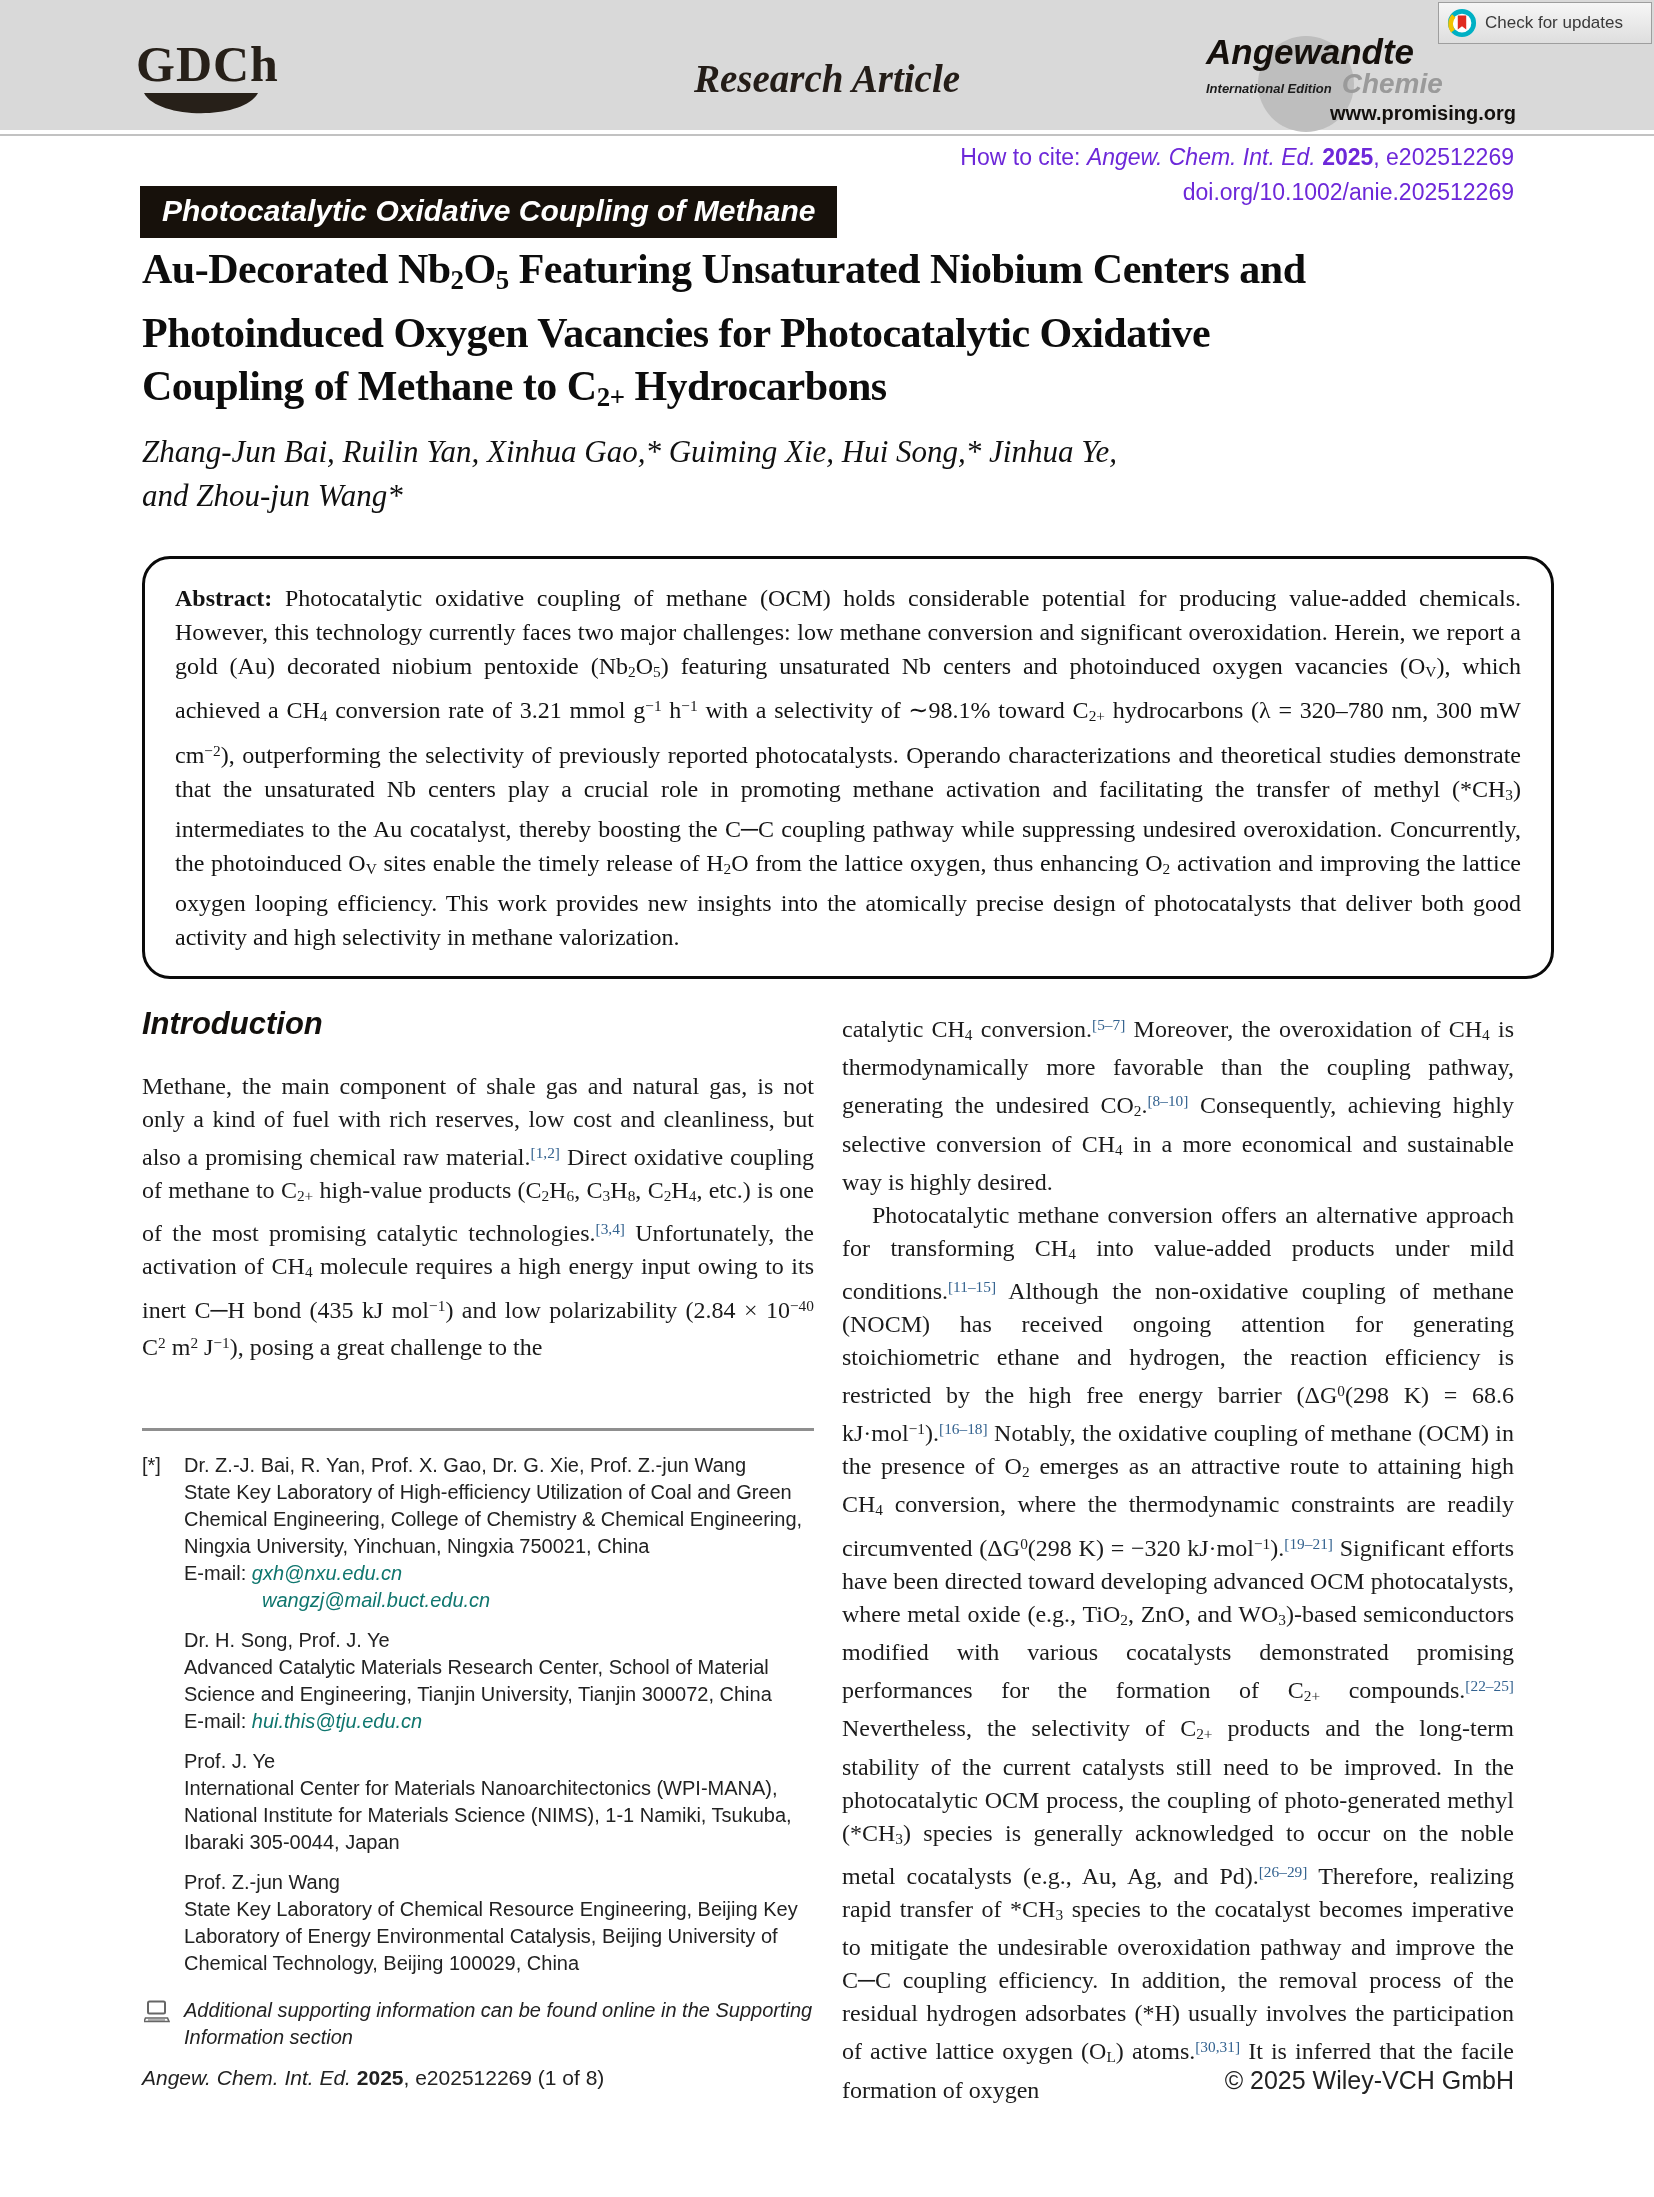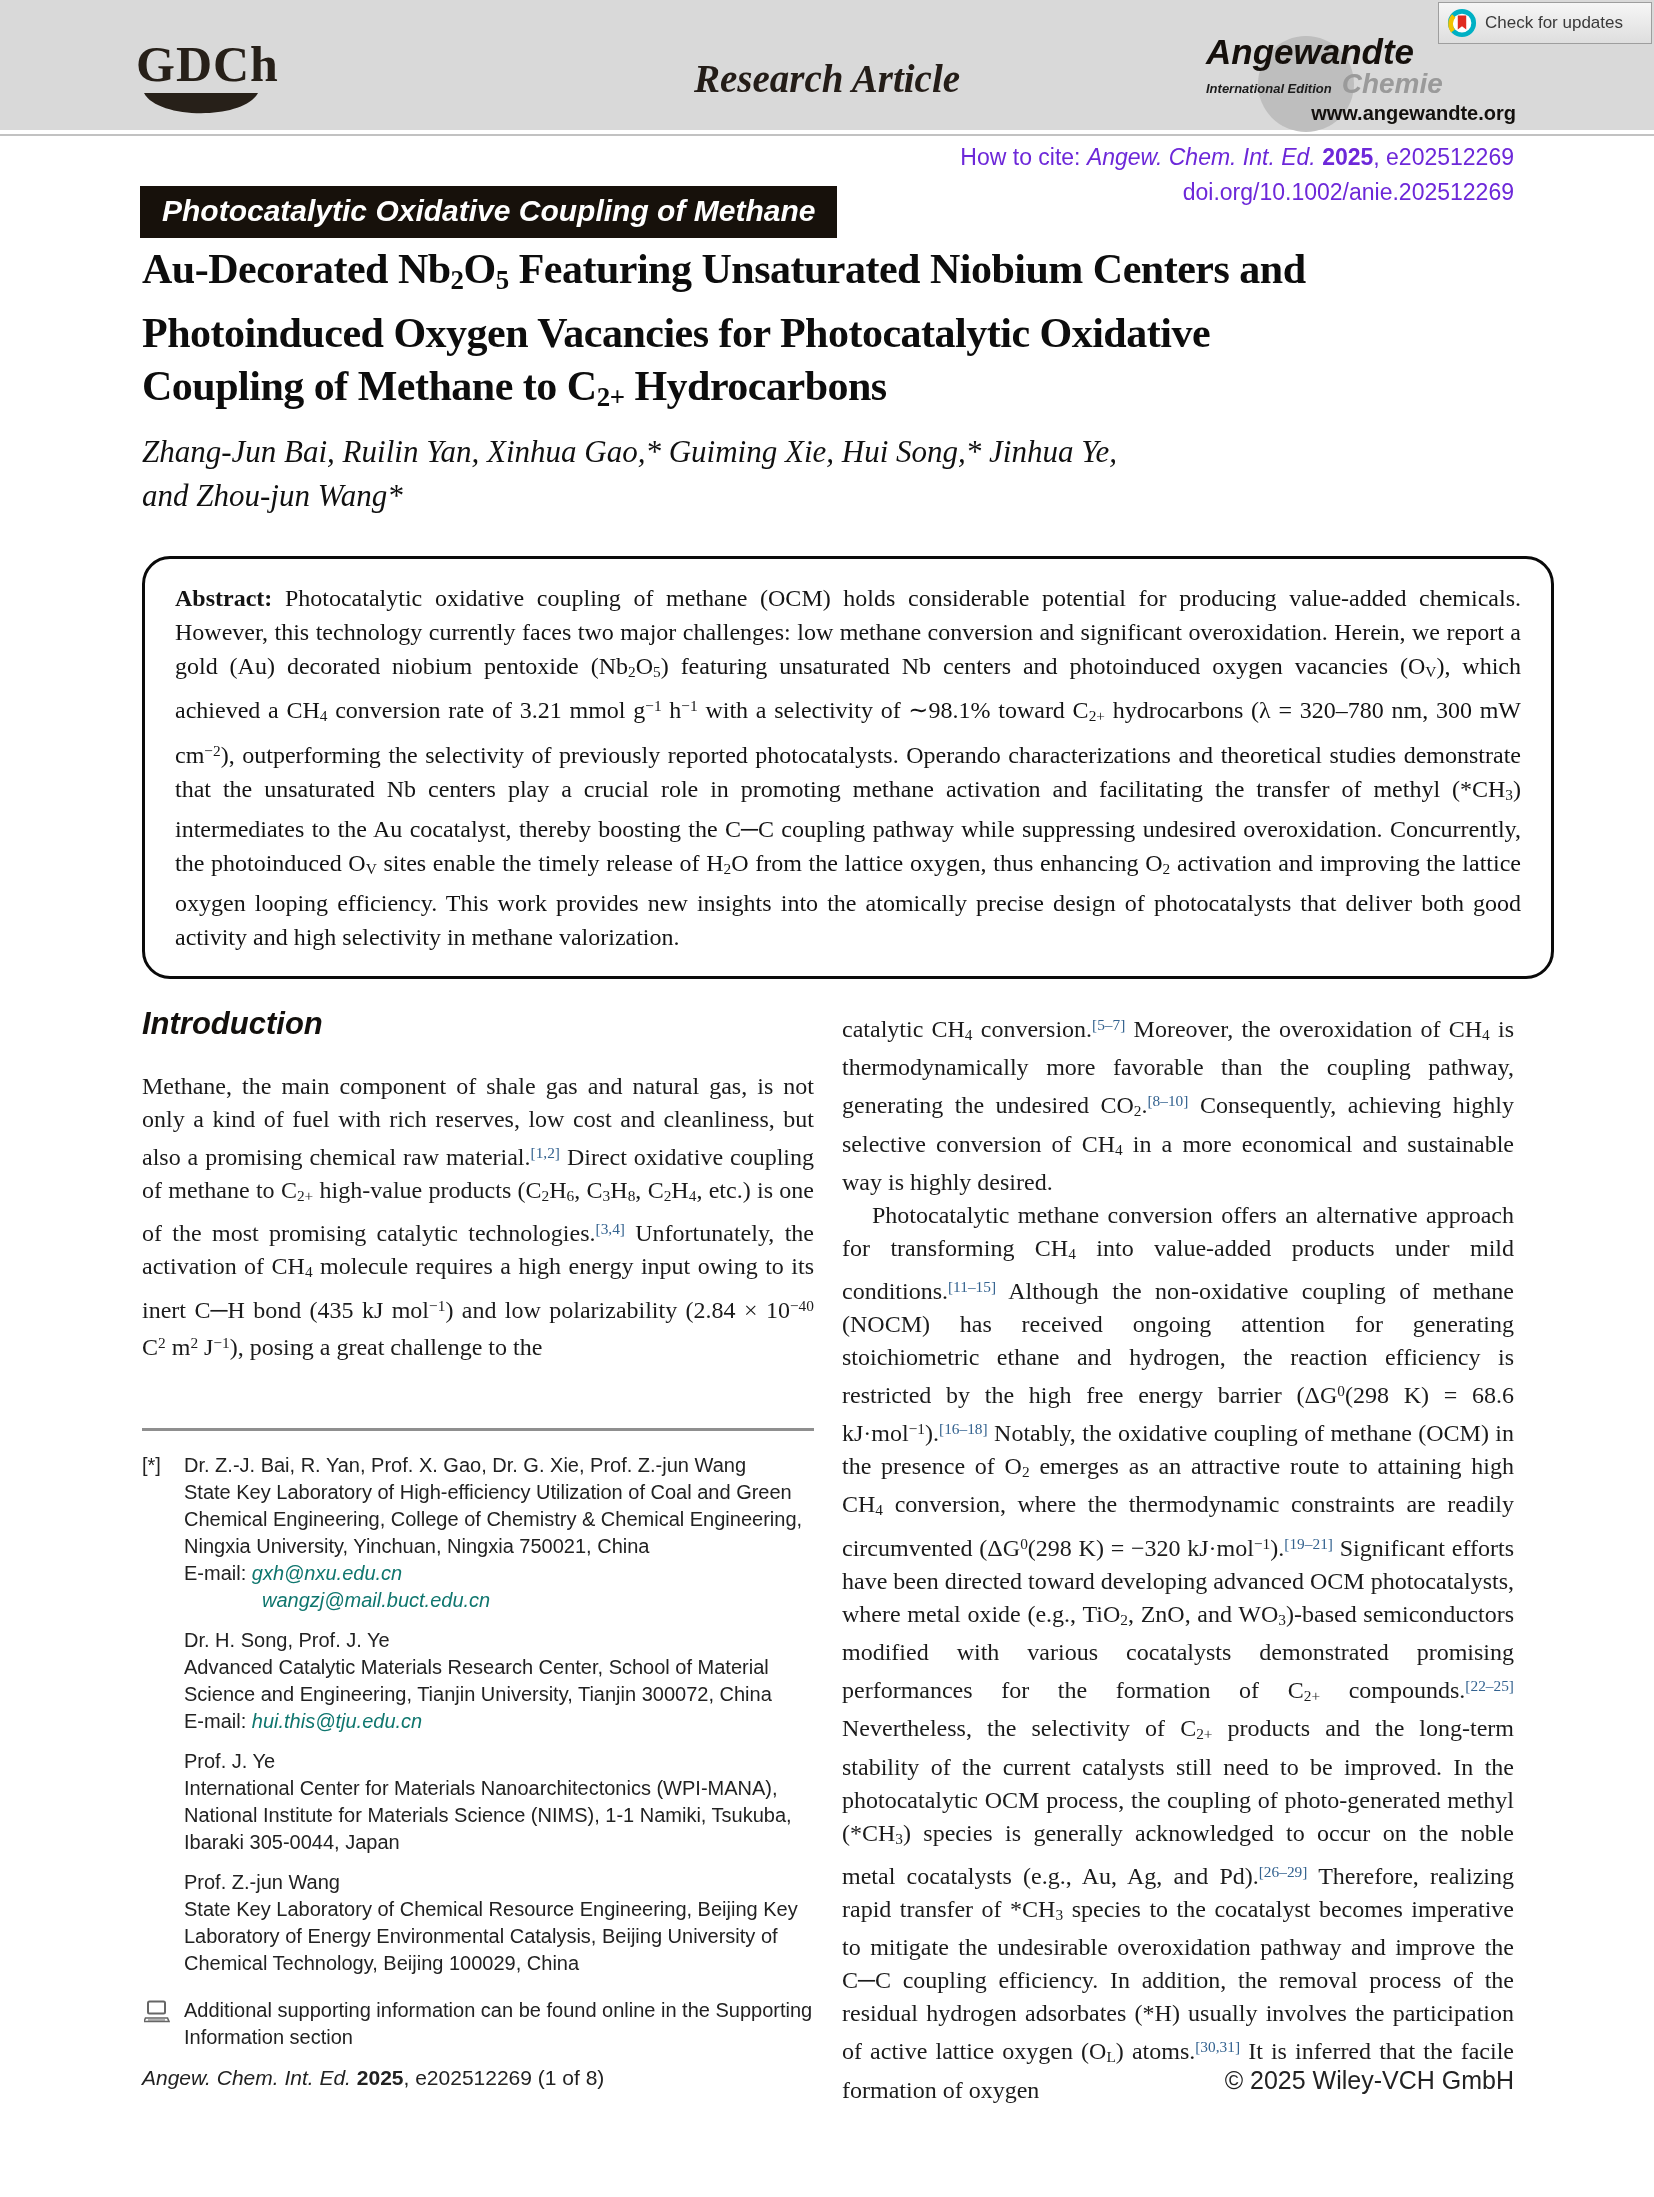--- a/index.html
+++ b/index.html
@@ -70,21 +70,21 @@
   .col-right p{margin:0;}
   .col-right p.indent{text-indent:30px;}
 
   
   .fn-rule{position:absolute;left:142px;top:1428px;width:672px;height:3px;background:#8f8f8f;}
   .footnotes{position:absolute;left:142px;top:1452px;width:672px;
       font-family:"Liberation Sans",sans-serif;font-size:20px;line-height:27px;color:#222;}
   .fn-group{position:relative;padding-left:42px;margin-bottom:13px;}
   .fn-marker{position:absolute;left:0;top:0;}
   .fn-indent2{padding-left:78px;}
-  .fn-supporting{position:relative;padding-left:42px;margin-top:20px;}
+  .fn-supporting{position:relative;padding-left:42px;margin-top:20px;font-style:italic;}
   .fn-icon{position:absolute;left:2px;top:3px;}
 
   
   .footer-left{position:absolute;left:142px;top:2066px;
       font-family:"Liberation Sans",sans-serif;font-size:21px;color:#222;}
   .footer-right{position:absolute;right:140px;top:2066px;
       font-family:"Liberation Sans",sans-serif;font-size:25px;color:#222;}
 
   
   .sub{font-size:64%;vertical-align:-0.22em;}
@@ -111,21 +111,21 @@
 
   <div class="research-article">Research Article</div>
 
   <div class="angw">
     <div class="angw-circle"></div>
     <div class="angw-name">Angewandte</div>
     <div class="angw-row2">
       <span class="angw-edition">International Edition</span>
       <span class="angw-chemie">Chemie</span>
     </div>
-    <div class="angw-url">www.angewandte.org</div>
+    <div class="angw-url">www.promising.org</div>
   </div>
 
   <div class="check-badge">
     <svg width="30" height="30" viewBox="0 0 32 32">
       <circle cx="16" cy="16" r="12.5" fill="#ffffff" stroke="#00b0c4" stroke-width="5"></circle>
       <path d="M6.4 24.5 A12.5 12.5 0 0 1 7.2 8.4" fill="none" stroke="#f2c200" stroke-width="5"></path>
       <path d="M11.5 8 h9 v15 l-4.5 -3.6 l-4.5 3.6 z" fill="#e02b20"></path>
     </svg>
     <span class="check-label">Check for updates</span>
   </div>

